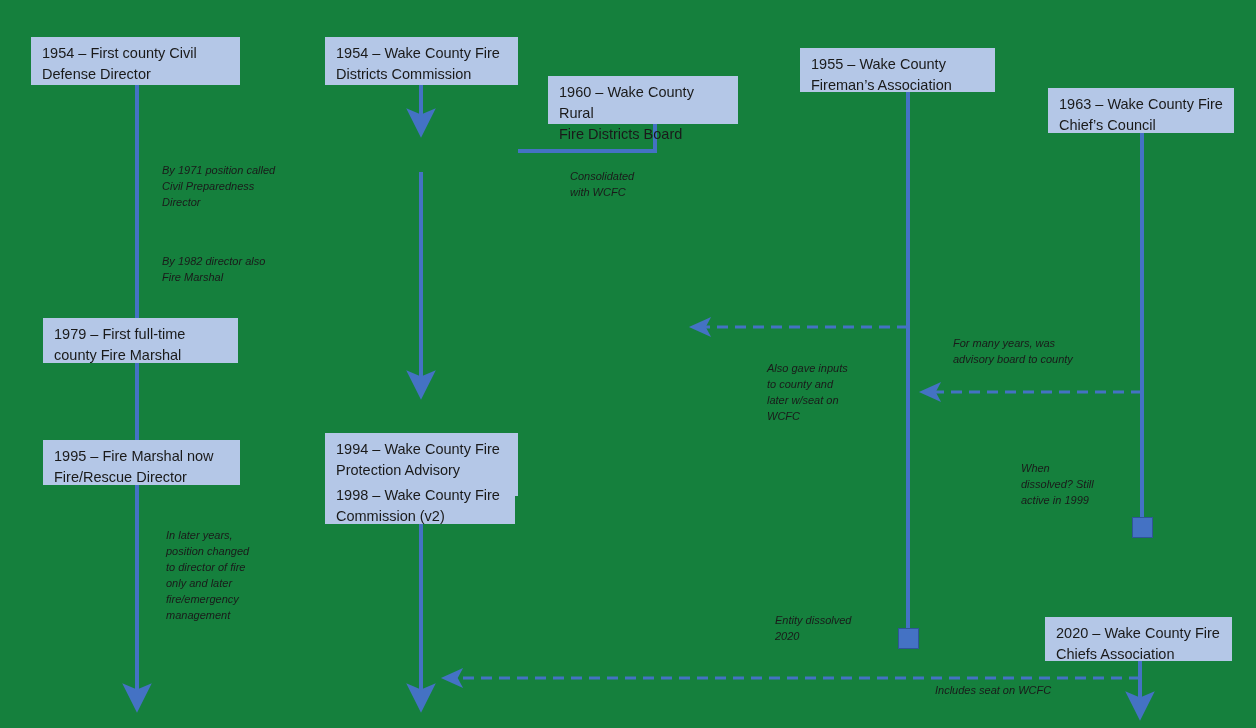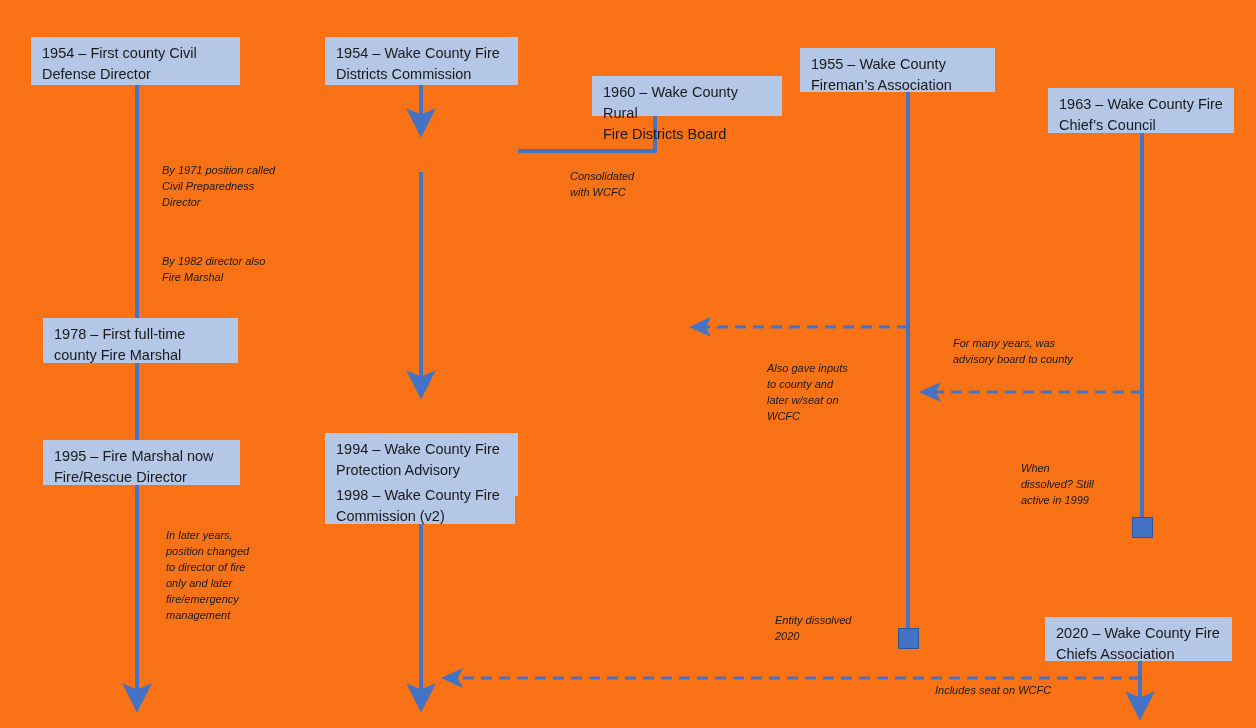--- a/index.html
+++ b/index.html
@@ -8,21 +8,21 @@
     padding: 0;
     background: #ffffff;
   }
   body {
     font-family: "Liberation Sans", sans-serif;
   }
   #canvas {
     position: relative;
     width: 1256px;
     height: 728px;
-    background: #f97316;
+    background: #15803d;
     overflow: hidden;
   }
   .node {
     position: absolute;
     background: #b4c7e7;
     color: #1a1a1a;
     font-family: "Liberation Sans", sans-serif;
     font-size: 14.5px;
     line-height: 1.45;
     padding: 6px 10px 6px 11px;
@@ -88,31 +88,31 @@
     <line x1="1142" y1="392" x2="930" y2="392" stroke="#4472c4" stroke-width="3" stroke-dasharray="11 7" marker-end="url(#arrowDash)"></line>
 
     <line x1="1140" y1="661" x2="1140" y2="706" stroke="#4472c4" stroke-width="4" marker-end="url(#arrowSolid)"></line>
 
     <line x1="1140" y1="678" x2="452" y2="678" stroke="#4472c4" stroke-width="3" stroke-dasharray="11 7" marker-end="url(#arrowDash)"></line>
   </svg>
 
   <div class="node" style="left:31px; top:37px; width:209px; height:48px;">1954 – First county Civil
 Defense Director</div>
 
-  <div class="node" style="left:43px; top:318px; width:195px; height:45px;">1978 – First full-time
+  <div class="node" style="left:43px; top:318px; width:195px; height:45px;">1979 – First full-time
 county Fire Marshal</div>
 
   <div class="node" style="left:43px; top:440px; width:197px; height:45px;">1995 – Fire Marshal now
 Fire/Rescue Director</div>
 
   <div class="node" style="left:325px; top:37px; width:193px; height:48px;">1954 – Wake County Fire
 Districts Commission</div>
 
 
-  <div class="node" style="left:592px; top:76px; width:190px; height:40px;">1960 – Wake County Rural
+  <div class="node" style="left:548px; top:76px; width:190px; height:48px;">1960 – Wake County Rural
 Fire Districts Board</div>
 
   <div class="node" style="left:325px; top:393px; width:193px; height:63px;margin-top:40px;">1994 – Wake County Fire
 Protection Advisory
 Commission</div>
 
   <div class="node" style="left:325px; top:479px; width:190px; height:45px;">1998 – Wake County Fire
 Commission (v2)</div>
 
   <div class="node" style="left:800px; top:48px; width:195px; height:44px;">1955 – Wake County

